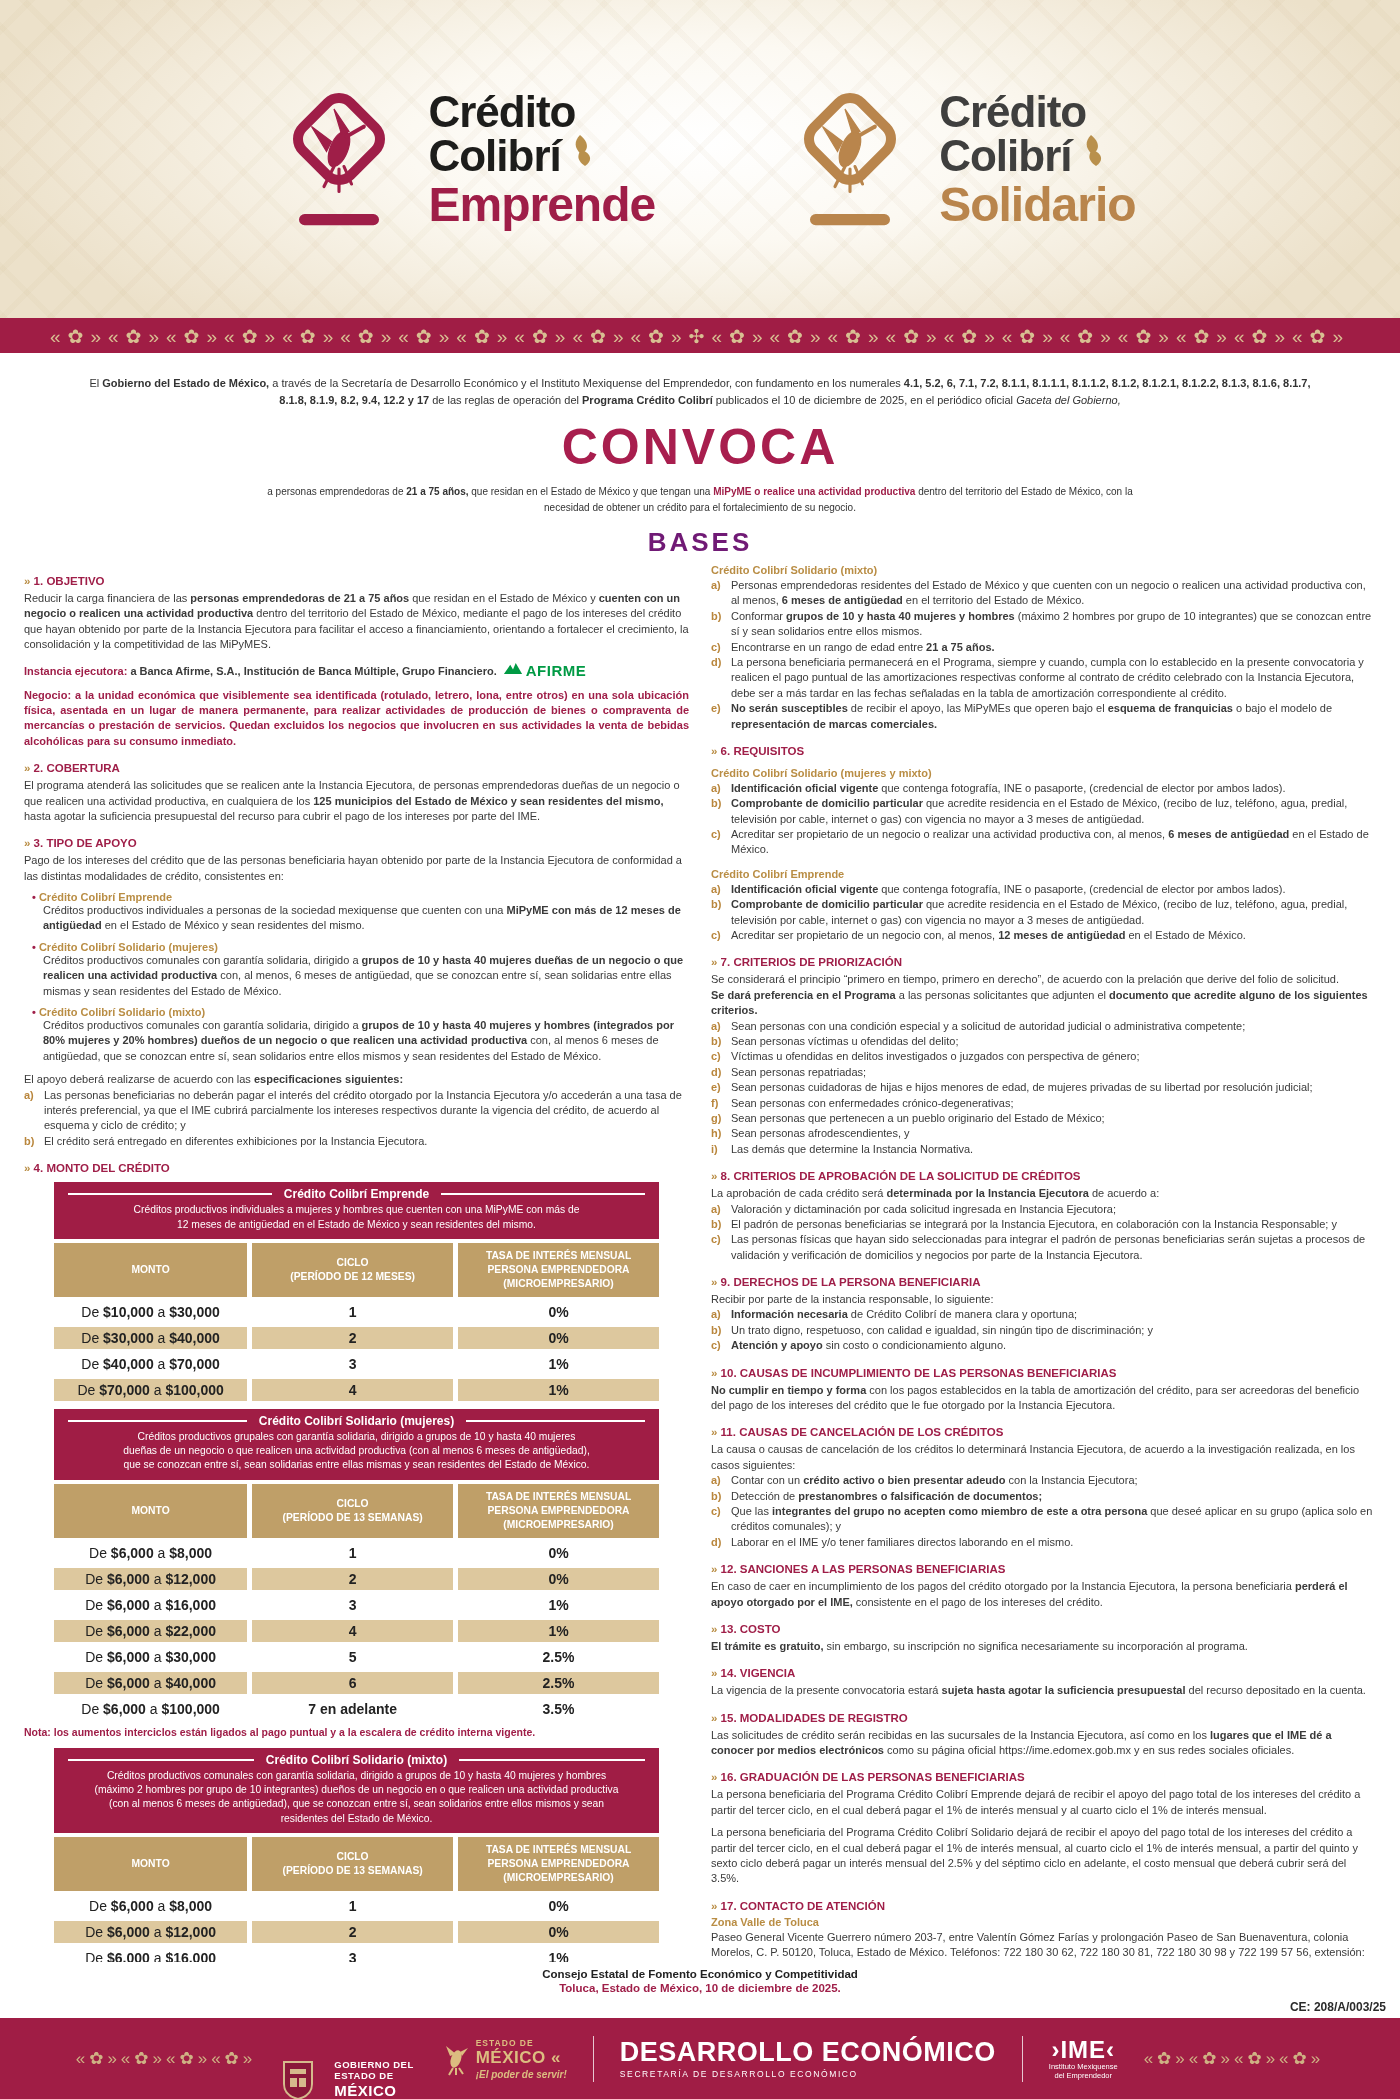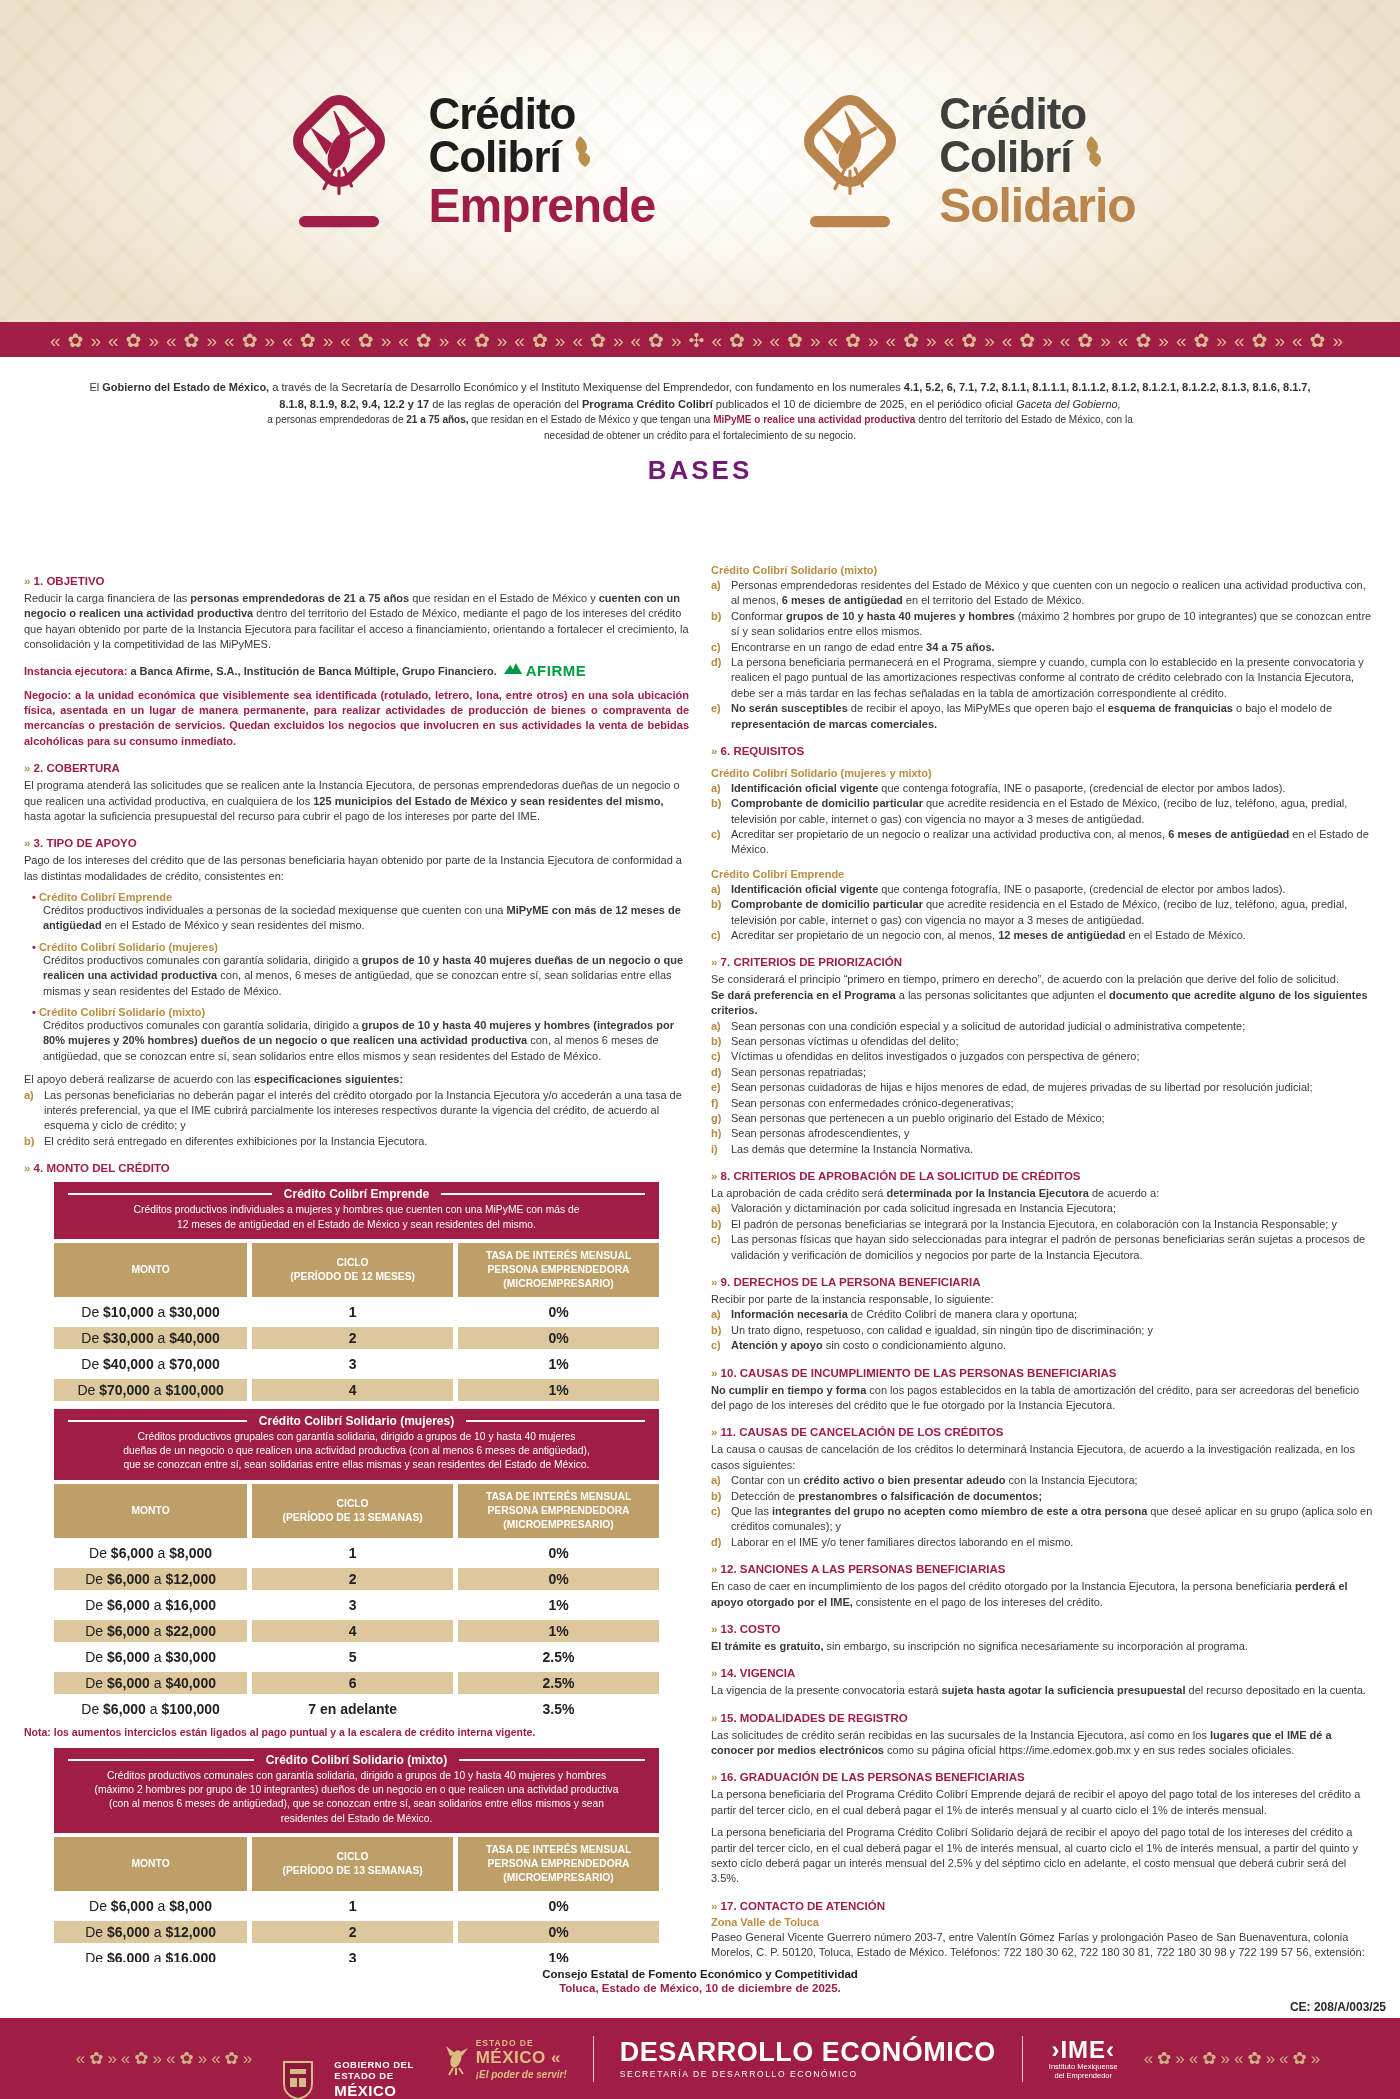--- a/index.html
+++ b/index.html
@@ -148,20 +148,21 @@
       </div>
       <div class="l3">Solidario</div>
     </div>
   </div>
 </header>
 
 <div class="band"></div>
 
 <section class="introwrap">
   <p class="intro">El <span class="b">Gobierno del Estado de México,</span> a través de la Secretaría de Desarrollo Económico y el Instituto Mexiquense del Emprendedor, con fundamento en los numerales <span class="b">4.1, 5.2, 6, 7.1, 7.2, 8.1.1, 8.1.1.1, 8.1.1.2, 8.1.2, 8.1.2.1, 8.1.2.2, 8.1.3, 8.1.6, 8.1.7, 8.1.8, 8.1.9, 8.2, 9.4, 12.2 y 17</span> de las reglas de operación del <span class="b">Programa Crédito Colibrí</span> publicados el 10 de diciembre de 2025, en el periódico oficial <span class="i">Gaceta del Gobierno,</span></p>
+  <h1 class="convoca">CONVOCA</h1>
   <p class="convp">a personas emprendedoras de <span class="b">21 a 75 años,</span> que residan en el Estado de México y que tengan una <span class="b cr">MiPyME o realice una actividad productiva</span> dentro del territorio del Estado de México, con la necesidad de obtener un crédito para el fortalecimiento de su negocio.</p>
   <h2 class="bases">BASES</h2>
 </section>
 
 <main class="cols">
   <div class="col">
     <div class="sec">1. OBJETIVO</div>
     <p class="p">Reducir la carga financiera de las <span class="b">personas emprendedoras de 21 a 75 años</span> que residan en el Estado de México y <span class="b">cuenten con un negocio o realicen una actividad productiva</span> dentro del territorio del Estado de México, mediante el pago de los intereses del crédito que hayan obtenido por parte de la Instancia Ejecutora para facilitar el acceso a financiamiento, orientando a fortalecer el crecimiento, la consolidación y la competitividad de las MiPyMES.</p>
     <p class="p"><span><span class="b cr">Instancia ejecutora:</span><span class="b"> a Banca Afirme, S.A., Institución de Banca Múltiple, Grupo Financiero.</span></span><span class="afirme"><svg width="20" height="13" viewBox="0 0 22 14">
             <path d="M1 13 L8 3 L11 8 L14 1 L21 13 Z" fill="#009a44"></path>
@@ -347,21 +348,21 @@
         <div class="li">
           <span class="ll">a)</span>
           <span class="lt">Personas emprendedoras residentes del Estado de México y que cuenten con un negocio o realicen una actividad productiva con, al menos, <span class="b">6 meses de antigüedad</span> en el territorio del Estado de México.</span>
         </div>
         <div class="li">
           <span class="ll">b)</span>
           <span class="lt">Conformar <span class="b">grupos de 10 y hasta 40 mujeres y hombres</span> (máximo 2 hombres por grupo de 10 integrantes) que se conozcan entre sí y sean solidarios entre ellos mismos.</span>
         </div>
         <div class="li">
           <span class="ll">c)</span>
-          <span class="lt">Encontrarse en un rango de edad entre <span class="b">34 a 75 años.</span></span>
+          <span class="lt">Encontrarse en un rango de edad entre <span class="b">21 a 75 años.</span></span>
         </div>
         <div class="li">
           <span class="ll">d)</span>
           <span class="lt">La persona beneficiaria permanecerá en el Programa, siempre y cuando, cumpla con lo establecido en la presente convocatoria y realicen el pago puntual de las amortizaciones respectivas conforme al contrato de crédito celebrado con la Instancia Ejecutora, debe ser a más tardar en las fechas señaladas en la tabla de amortización correspondiente al crédito.</span>
         </div>
         <div class="li">
           <span class="ll">e)</span>
           <span class="lt"><span class="b">No serán susceptibles</span> de recibir el apoyo, las MiPyMEs que operen bajo el <span class="b">esquema de franquicias</span> o bajo el modelo de <span class="b">representación de marcas comerciales.</span></span>
         </div>
       </div>

